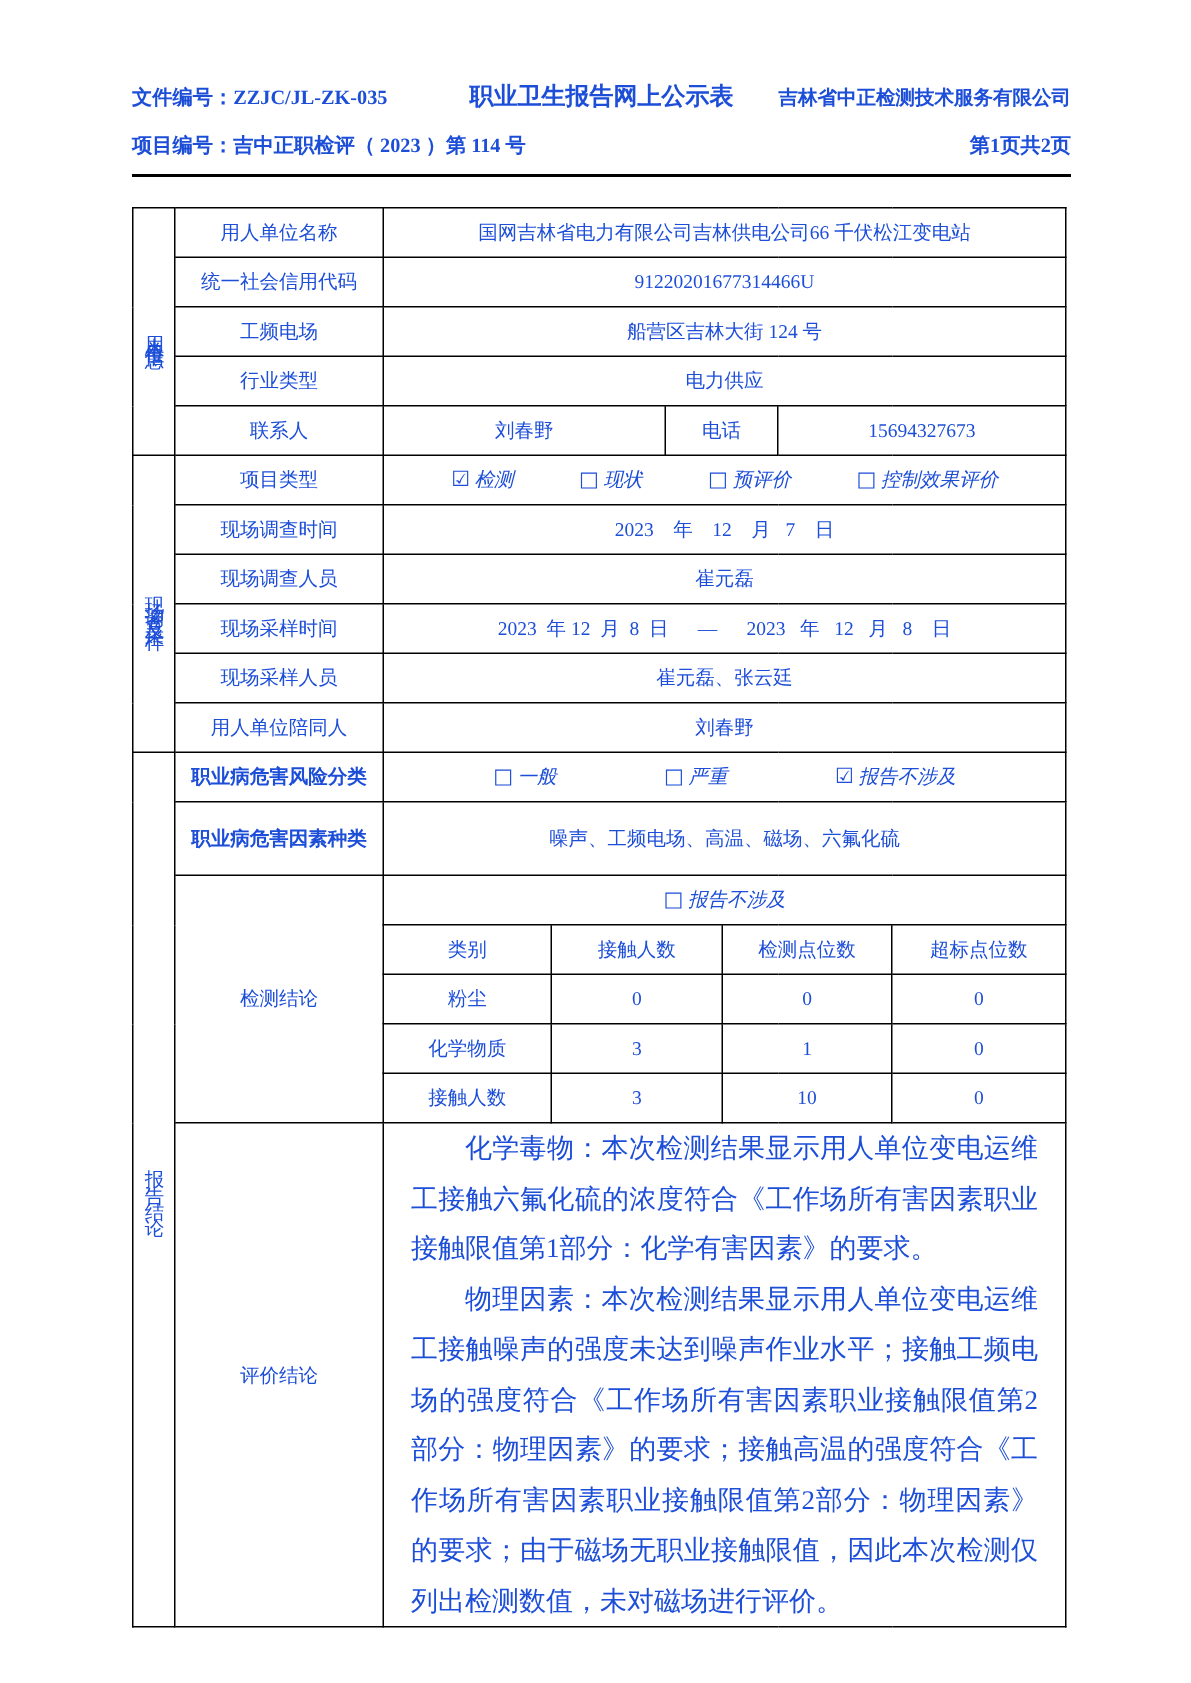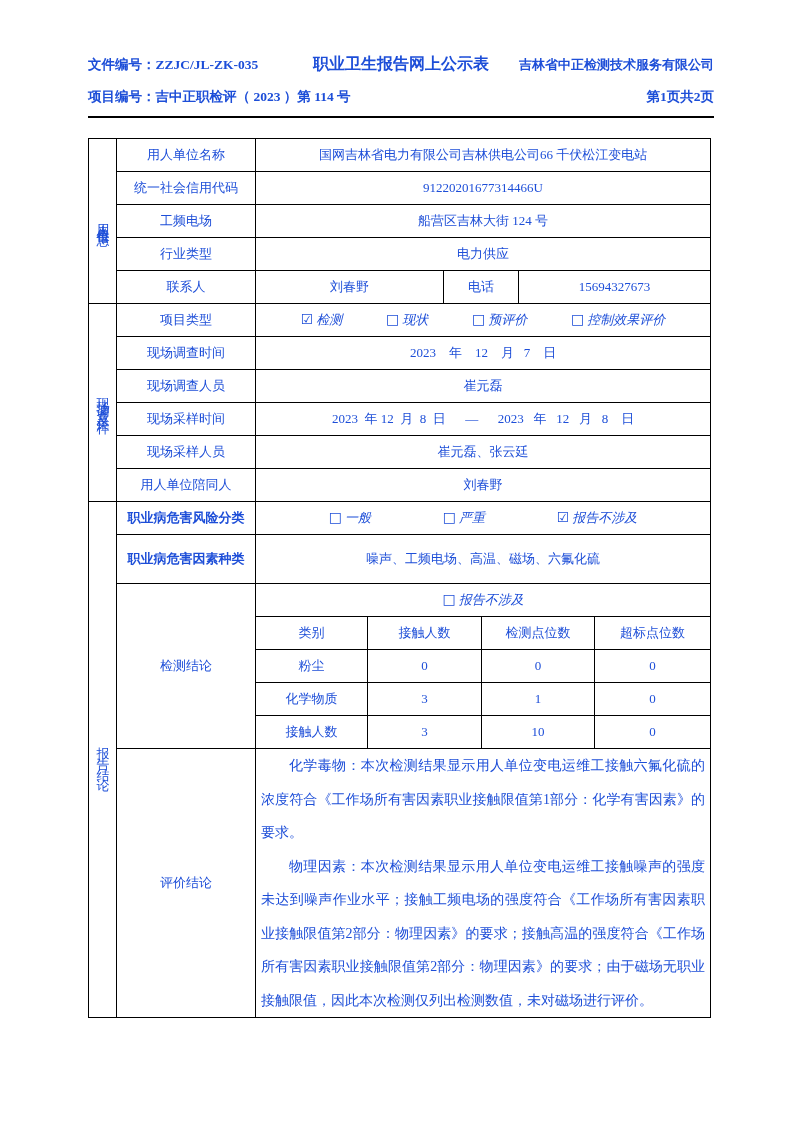--- a/index.html
+++ b/index.html
@@ -26,21 +26,21 @@
   td.vlab { font-size:15px; }
   .vtext { display:inline-block; writing-mode:vertical-rl; text-orientation:upright;
            letter-spacing:2px; }
   .vtext.spread { letter-spacing:11px; }
   .vtext.mid { letter-spacing:4px; }
   .opts { display:flex; justify-content:space-evenly; align-items:center; width:100%; }
   .opt { white-space:nowrap;font-style:italic; }
   .cb { font-family:"DejaVu Sans",sans-serif; font-size:14px; margin-right:3px; }
   td.pre { white-space:pre; }
   td.eval-cell { height:268px; vertical-align:middle; }
-  .eval-text { padding:0 4px; text-align:justify; font-size:14px; line-height:33.5px; }
+  .eval-text { padding:0 17px; text-align:justify; font-size:18px; line-height:33.5px; }
   .eval-text p { margin:0; text-indent:2em; }
 </style>
 </head>
 <body>
 
 <div class="page">
   <div class="content">
 
     <div class="header-block">
       <div class="hdr1">

